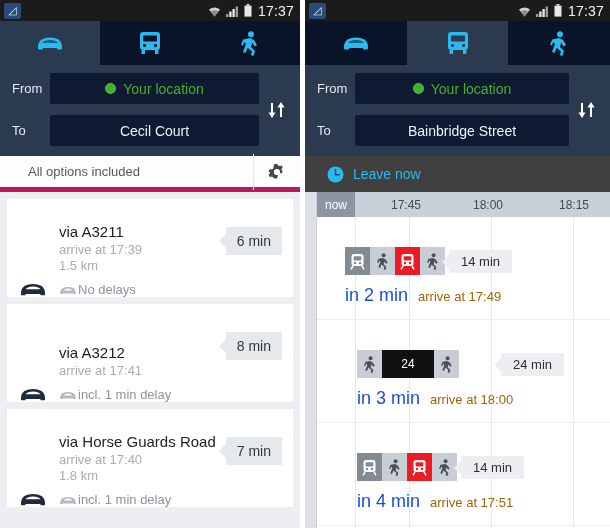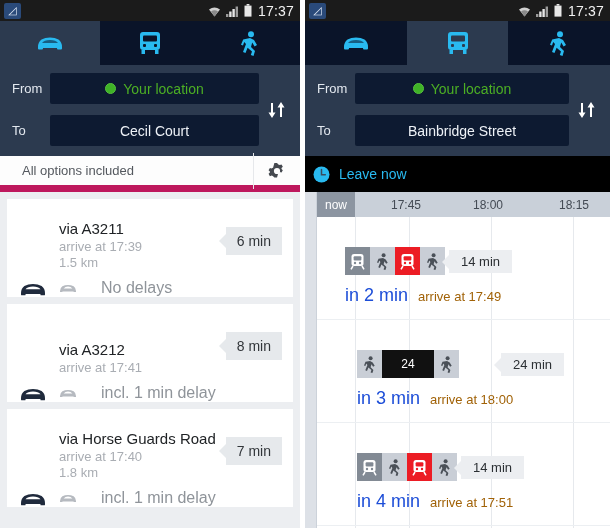--- a/index.html
+++ b/index.html
@@ -60,58 +60,58 @@
   }
   .field-val { font-size: 14px; color: #eef2f7; white-space: nowrap; }
   .field-val.green { color: #4caf24; }
   .swap-btn {
     width: 30px; height: 30px; margin-left: 3px;
     display: flex; align-items: center; justify-content: center; flex: none;
   }
 
   
   .options-bar {
-    height: 36px; background: #fdfdfd; border-bottom: 7px solid #be185d;
-    display: flex; align-items: center; padding: 0 0 0 22px;
+    height: 36px; background: #fdfdfd; border-bottom: 5px solid #be185d;
+    display: flex; align-items: center; padding: 0 0 0 28px;
   }
   .options-label { flex: 1; font-size: 13px; color: #54585e; }
   .gear-btn {
     width: 47px; height: 36px; display: flex; align-items: center; justify-content: center;
     border-left: 1px solid #e6e8eb;
   }
 
   
   .route-list { background: #eceef1; height: 336px; padding: 7px 0 0 0; overflow: hidden; }
   .route-card {
     background: #ffffff; margin: 0 7px 7px 7px; height: 98px;
     display: flex; align-items: flex-end; padding: 11px 0 0 0;
     position: relative;
   }
   .route-icon { width: 52px; display: flex; justify-content: center; padding-top: 22px; }
   .route-body { flex: 1; padding-right: 4px; }
   .route-title { font-size: 15px; color: #202326; line-height: 19px; margin-bottom: 1px; }
   .route-sub { font-size: 13px; color: #a9adb3; line-height: 16px; }
   .route-delay { display: flex; align-items: center; margin-top: 8px; }
-  .route-delay-text { font-size: 16px; color: #8f949a; margin-left: 23px; }
+  .route-delay-text { font-size: 13px; color: #8f949a; margin-left: 0; }
   .min-badge {
     position: absolute; right: 11px; top: 28px;
     background: #e6e9ec; color: #32363a; font-size: 14px;
     padding: 7px 11px 7px 11px; line-height: 1;
   }
   .min-badge::before {
     content: ""; position: absolute; left: -7px; top: 50%;
     transform: translateY(-50%);
     border-top: 7px solid transparent; border-bottom: 7px solid transparent;
     border-right: 7px solid #e6e9ec;
   }
 
   
   .leavebar {
-    height: 36px; background: #000000; display: flex; align-items: center;
-    padding-left: 8px;
+    height: 36px; background: #404040; display: flex; align-items: center;
+    padding-left: 22px;
   }
   .leavebar-text { font-size: 14px; color: #29baf0; margin-left: 9px; }
 
   
   .tl-wrap { position: relative; height: 336px; background: #ffffff; }
   .tl-gutter {
     position: absolute; left: 0; top: 0; width: 12px; height: 100%;
     background: #dde1e7; border-right: 1px solid #ccd2da; z-index: 3;
   }
   .tl-head {

